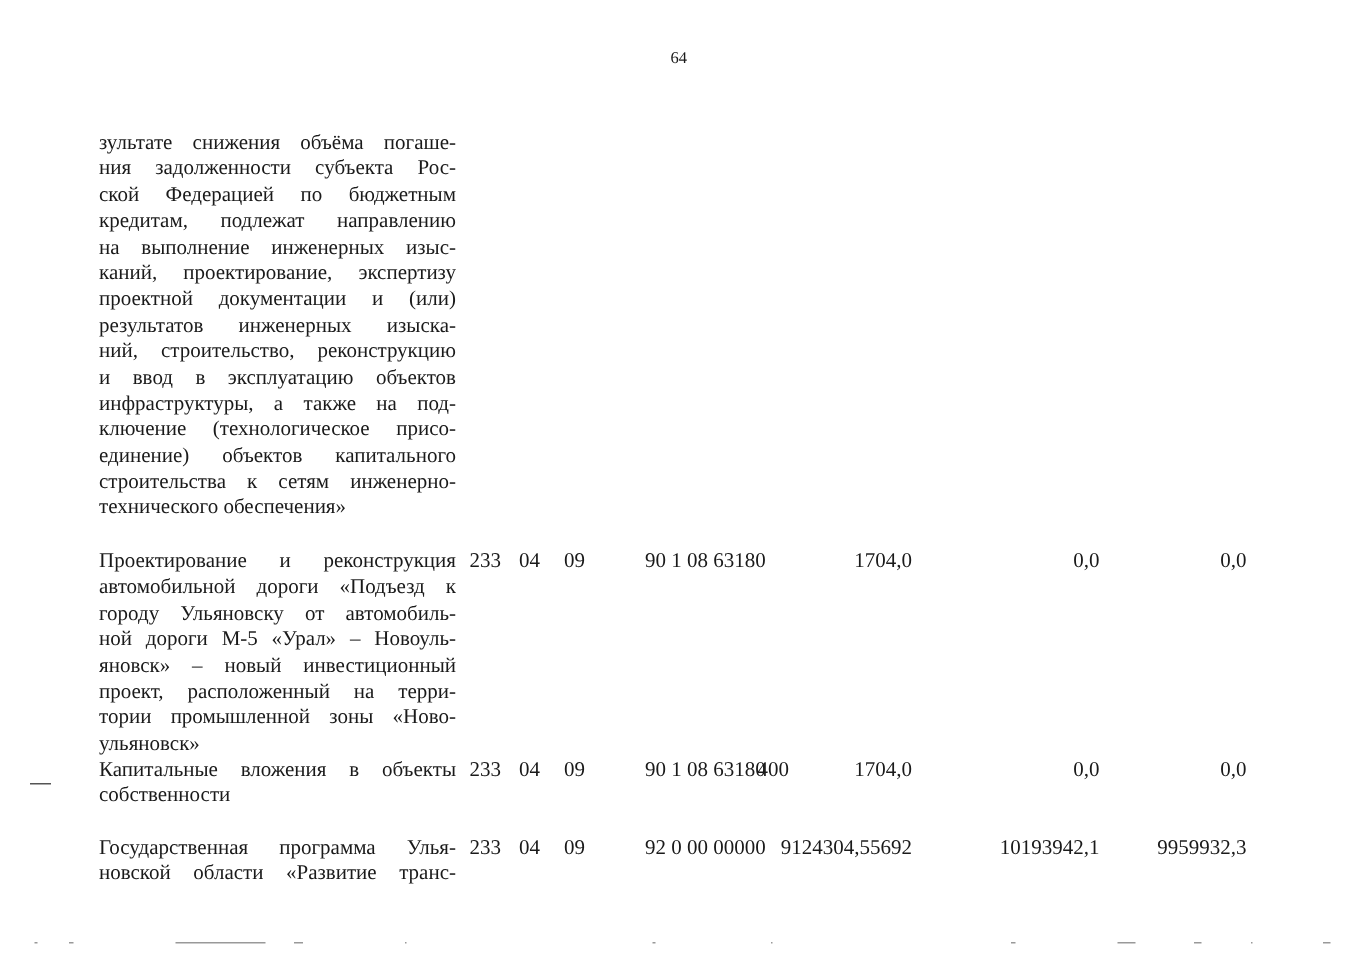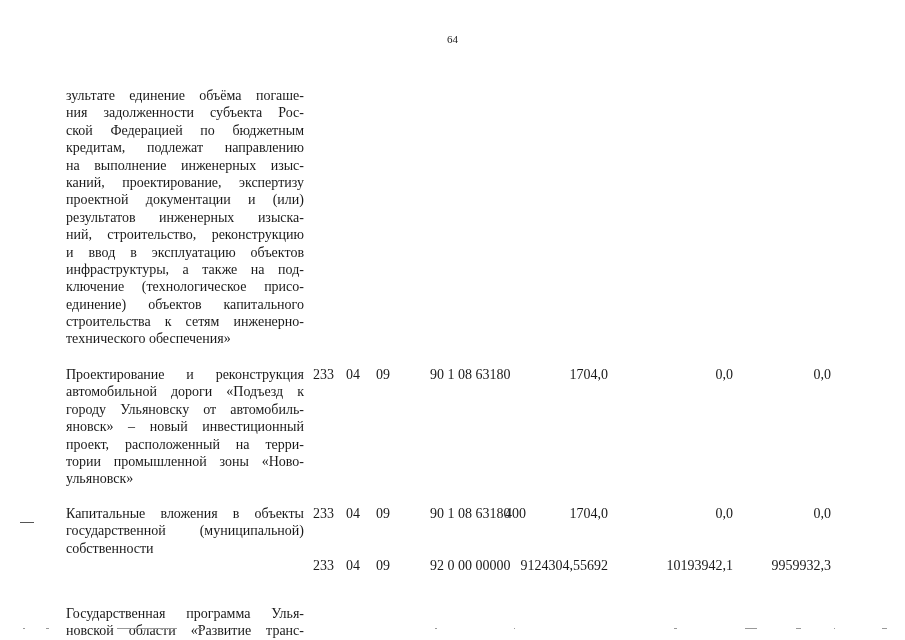--- a/index.html
+++ b/index.html
@@ -82,21 +82,21 @@
       height: 1px;
       background: #999;
     }
   </style>
 </head>
 <body>
 
 <div class="page-number">64</div>
 
 <div class="desc" style="top:87px;">
-  <span class="ln">зультате единение объёма погаше-</span>
+  <span class="ln">зультате снижения объёма погаше-</span>
   <span class="ln">ния задолженности субъекта Рос-</span>
   <span class="ln">ской Федерацией по бюджетным</span>
   <span class="ln">кредитам, подлежат направлению</span>
   <span class="ln">на выполнение инженерных изыс-</span>
   <span class="ln">каний, проектирование, экспертизу</span>
   <span class="ln">проектной документации и (или)</span>
   <span class="ln">результатов инженерных изыска-</span>
   <span class="ln">ний, строительство, реконструкцию</span>
   <span class="ln">и ввод в эксплуатацию объектов</span>
   <span class="ln">инфраструктуры, а также на под-</span>
@@ -104,53 +104,53 @@
   <span class="ln">единение) объектов капитального</span>
   <span class="ln">строительства к сетям инженерно-</span>
   <span class="ln last">технического обеспечения»</span>
 </div>
 
 <div class="row" style="top:366px;">
   <div class="desc" style="top:0;">
     <span class="ln">Проектирование и реконструкция</span>
     <span class="ln">автомобильной дороги «Подъезд к</span>
     <span class="ln">городу Ульяновску от автомобиль-</span>
+    <span class="ln">ной дороги М-5 «Урал» – Новоуль-</span>
     <span class="ln">яновск» – новый инвестиционный</span>
     <span class="ln">проект, расположенный на терри-</span>
     <span class="ln">тории промышленной зоны «Ново-</span>
     <span class="ln last">ульяновск»</span>
   </div>
   <span class="cell c-grbs">233</span>
   <span class="cell c-rz">04</span>
   <span class="cell c-pr">09</span>
   <span class="cell c-csr">90 1 08 63180</span>
   <span class="cell c-vr"></span>
   <span class="cell c-y1">1704,0</span>
   <span class="cell c-y2">0,0</span>
   <span class="cell c-y3">0,0</span>
 </div>
 
 <div class="row" style="top:505px;">
   <div class="desc" style="top:0;">
     <span class="ln">Капитальные вложения в объекты</span>
-    <span class="ln">государственной (муниципальной)</span>
     <span class="ln last">собственности</span>
   </div>
   <span class="cell c-grbs">233</span>
   <span class="cell c-rz">04</span>
   <span class="cell c-pr">09</span>
   <span class="cell c-csr">90 1 08 63180</span>
   <span class="cell c-vr">400</span>
   <span class="cell c-y1">1704,0</span>
   <span class="cell c-y2">0,0</span>
   <span class="cell c-y3">0,0</span>
 </div>
 
 <div class="row" style="top:557px;">
-  <div class="desc" style="top:0;margin-top:48px;">
+  <div class="desc" style="top:0;">
     <span class="ln">Государственная программа Улья-</span>
     <span class="ln">новской области «Развитие транс-</span>
   </div>
   <span class="cell c-grbs">233</span>
   <span class="cell c-rz">04</span>
   <span class="cell c-pr">09</span>
   <span class="cell c-csr">92 0 00 00000</span>
   <span class="cell c-vr"></span>
   <span class="cell c-y1">9124304,55692</span>
   <span class="cell c-y2">10193942,1</span>

